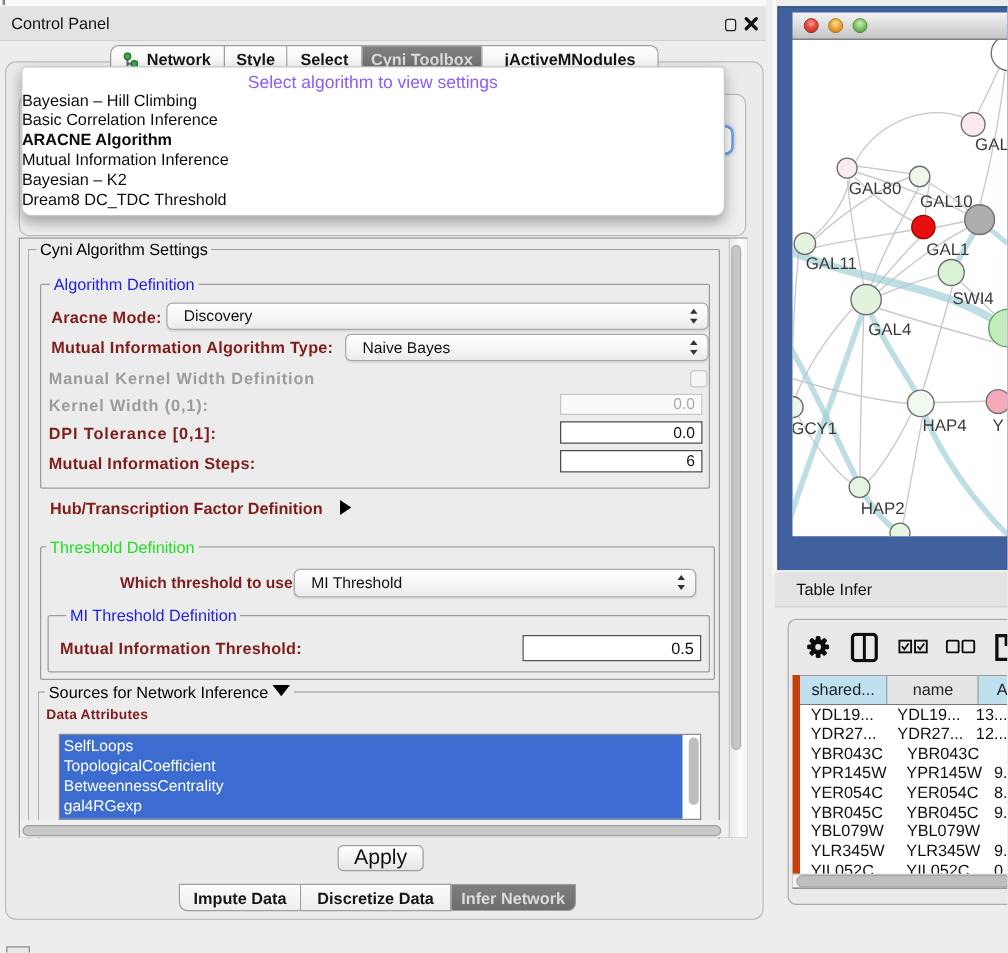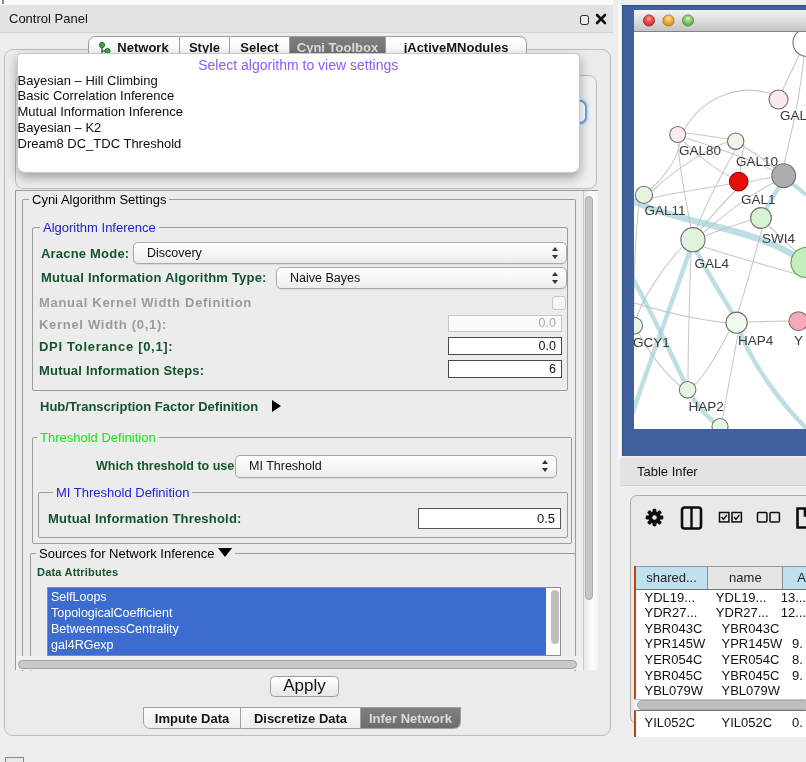--- a/index.html
+++ b/index.html
@@ -1,20 +1,20 @@
 <!DOCTYPE html>
 <html><head>
 <meta charset="utf-8">
 <style>
   html,body{margin:0;padding:0;}
   body{width:806px;height:762px;position:relative;overflow:hidden;
        background:#ededed;font-family:"Liberation Sans",sans-serif;
        -webkit-font-smoothing:antialiased;}
   .abs{position:absolute;}
-  .lbl{font-size:13px;font-weight:bold;color:#14532d;white-space:nowrap;letter-spacing:0.2px;}
+  .lbl{font-size:13px;font-weight:bold;color:#7f1d1d;white-space:nowrap;letter-spacing:0.2px;}
   .combo{position:absolute;border:1px solid #a9a9a9;border-radius:5px;
          background:linear-gradient(#ffffff 0%,#f6f6f6 55%,#ebebeb 100%);
          box-shadow:0 1px 1px rgba(0,0,0,0.08);}
   .combo .ctext{position:absolute;left:13px;top:50%;transform:translateY(-50%);
          font-size:12.5px;color:#111;white-space:nowrap;}
   .spin{position:absolute;right:7px;top:50%;width:7px;height:12px;transform:translateY(-50%);}
   .spin:before{content:"";position:absolute;left:0;top:0;border-left:3.5px solid transparent;
        border-right:3.5px solid transparent;border-bottom:4.5px solid #333;}
   .spin:after{content:"";position:absolute;left:0;bottom:0;border-left:3.5px solid transparent;
        border-right:3.5px solid transparent;border-top:4.5px solid #333;}
@@ -71,21 +71,21 @@
 <div class="abs" style="left:15px;top:75px;width:582px;height:114px;border:1px solid #bcbcbc;border-radius:8px;background:#efefef;box-sizing:border-box;"></div>
 <div class="abs" style="left:556px;top:100px;width:31px;height:24px;border:2.5px solid #6f9fe0;border-radius:7px;background:#fff;box-shadow:0 0 3px #86b3e4;box-sizing:border-box;"></div>
 
 <div class="abs" style="left:15px;top:190px;width:583px;height:480px;border:1px solid #9a9a9a;background:#ececec;box-sizing:border-box;"></div>
 
 <div class="group" style="left:22px;top:199px;width:552px;height:471px;border-bottom:none;border-radius:2px 2px 0 0;">
   <div class="gtitle" style="left:6px;">Cyni Algorithm Settings</div>
 </div>
 
 <div class="group" style="left:32px;top:226.5px;width:534px;height:162px;">
-  <div class="gtitle" style="left:7px;color:#2121dd;">Algorithm Inference</div>
+  <div class="gtitle" style="left:7px;color:#2121dd;">Algorithm Definition</div>
 </div>
 <div class="lbl abs" style="left:41px;top:246px;">Aracne Mode:</div>
 <div class="combo" style="left:133px;top:241.5px;width:432px;height:20px;">
     <span class="ctext">Discovery</span>
     <span class="spin"></span>
   </div>
 <div class="lbl abs" style="left:41px;top:270px;">Mutual Information Algorithm Type:</div>
 <div class="combo" style="left:276px;top:266.5px;width:289px;height:20px;">
     <span class="ctext">Naive Bayes</span>
     <span class="spin"></span>
@@ -146,20 +146,21 @@
 <div class="btab" style="left:241px;width:120px;border-left:none;">Discretize Data</div>
 <div class="btab" style="left:361px;width:100px;border-left:none;border-radius:0 0 7px 0;background:linear-gradient(#7f7f7f,#6d6d6d);color:#dcdcdc;">Infer Network</div>
 
 <div class="abs" style="left:5px;top:757px;width:19px;height:10px;border:1.5px solid #8a8a8a;background:#e8e8e8;box-sizing:border-box;"></div>
 
 <div class="abs" style="left:16.5px;top:52.5px;width:563.5px;height:120.5px;background:#fff;border:1px solid #c9c9c9;border-radius:4px 4px 8px 8px;box-shadow:0 5px 11px rgba(0,0,0,0.32);box-sizing:border-box;">
   <div style="text-align:center;font-size:14px;color:#8b5cf6;margin-top:4px;height:15px;line-height:15px;">Select algorithm to view settings</div>
   <div style="margin-top:0px;margin-left:-2px;">
     <div class="ditem">Bayesian – Hill Climbing</div>
     <div class="ditem">Basic Correlation Inference</div>
+    <div class="ditem" style="font-weight:bold;">ARACNE Algorithm</div>
     <div class="ditem">Mutual Information Inference</div>
     <div class="ditem">Bayesian – K2</div>
     <div class="ditem">Dream8 DC_TDC Threshold</div>
   </div>
 </div>
 
 <div class="abs" style="left:613px;top:0;width:193px;height:762px;background:#ededed;"></div>
 <div class="abs" style="left:618px;top:0;width:3px;height:460px;background:#f7f7f7;"></div>
 
 <div class="abs" style="left:622px;top:4.5px;width:184px;height:450.5px;background:#41619e;border-left:1px solid #32507f;border-top:1px solid #32507f;"></div>
@@ -300,21 +301,21 @@
     <rect x="112.5" y="6.5" width="9.4" height="9.4" stroke-width="1.5" rx="1"></rect>
     <rect x="125" y="6.5" width="9.4" height="9.4" stroke-width="1.5" rx="1"></rect>
   </g>
 
   <g stroke="#0d0d0d" fill="none" stroke-width="2.6">
     <path d="M152.5,2.5 h14 v19 h-14 z"></path>
     <path d="M160,2.5 v7 h7"></path>
   </g>
 </svg>
 
-<div class="abs" style="left:633.5px;top:539.5px;width:172.5px;height:171.5px;background:#fff;border-left:2px solid #c2410c;overflow:hidden;box-sizing:border-box;margin-top:26px;">
+<div class="abs" style="left:633.5px;top:539.5px;width:172.5px;height:171.5px;background:#fff;border-left:6px solid #c2410c;overflow:hidden;box-sizing:border-box;">
 
   <div style="display:flex;height:24px;border-top:1px solid #999;border-bottom:1px solid #777;box-sizing:border-box;">
     <div style="width:75px;background:#bee0ef;border-right:1px solid #8f8f8f;text-align:center;line-height:22px;font-size:13px;color:#222;box-sizing:border-box;">shared...</div>
     <div style="width:77px;background:#e4e4e4;border-right:1px solid #8f8f8f;text-align:center;line-height:22px;font-size:13px;color:#222;box-sizing:border-box;">name</div>
     <div style="flex:1;background:#bee0ef;line-height:22px;font-size:13px;color:#222;padding-left:14px;">A</div>
   </div>
   <div class="trow">
       <div class="tc1">YDL19...</div>
       <div class="tc2">YDL19...</div>
       <div class="tc3">13...</div>

